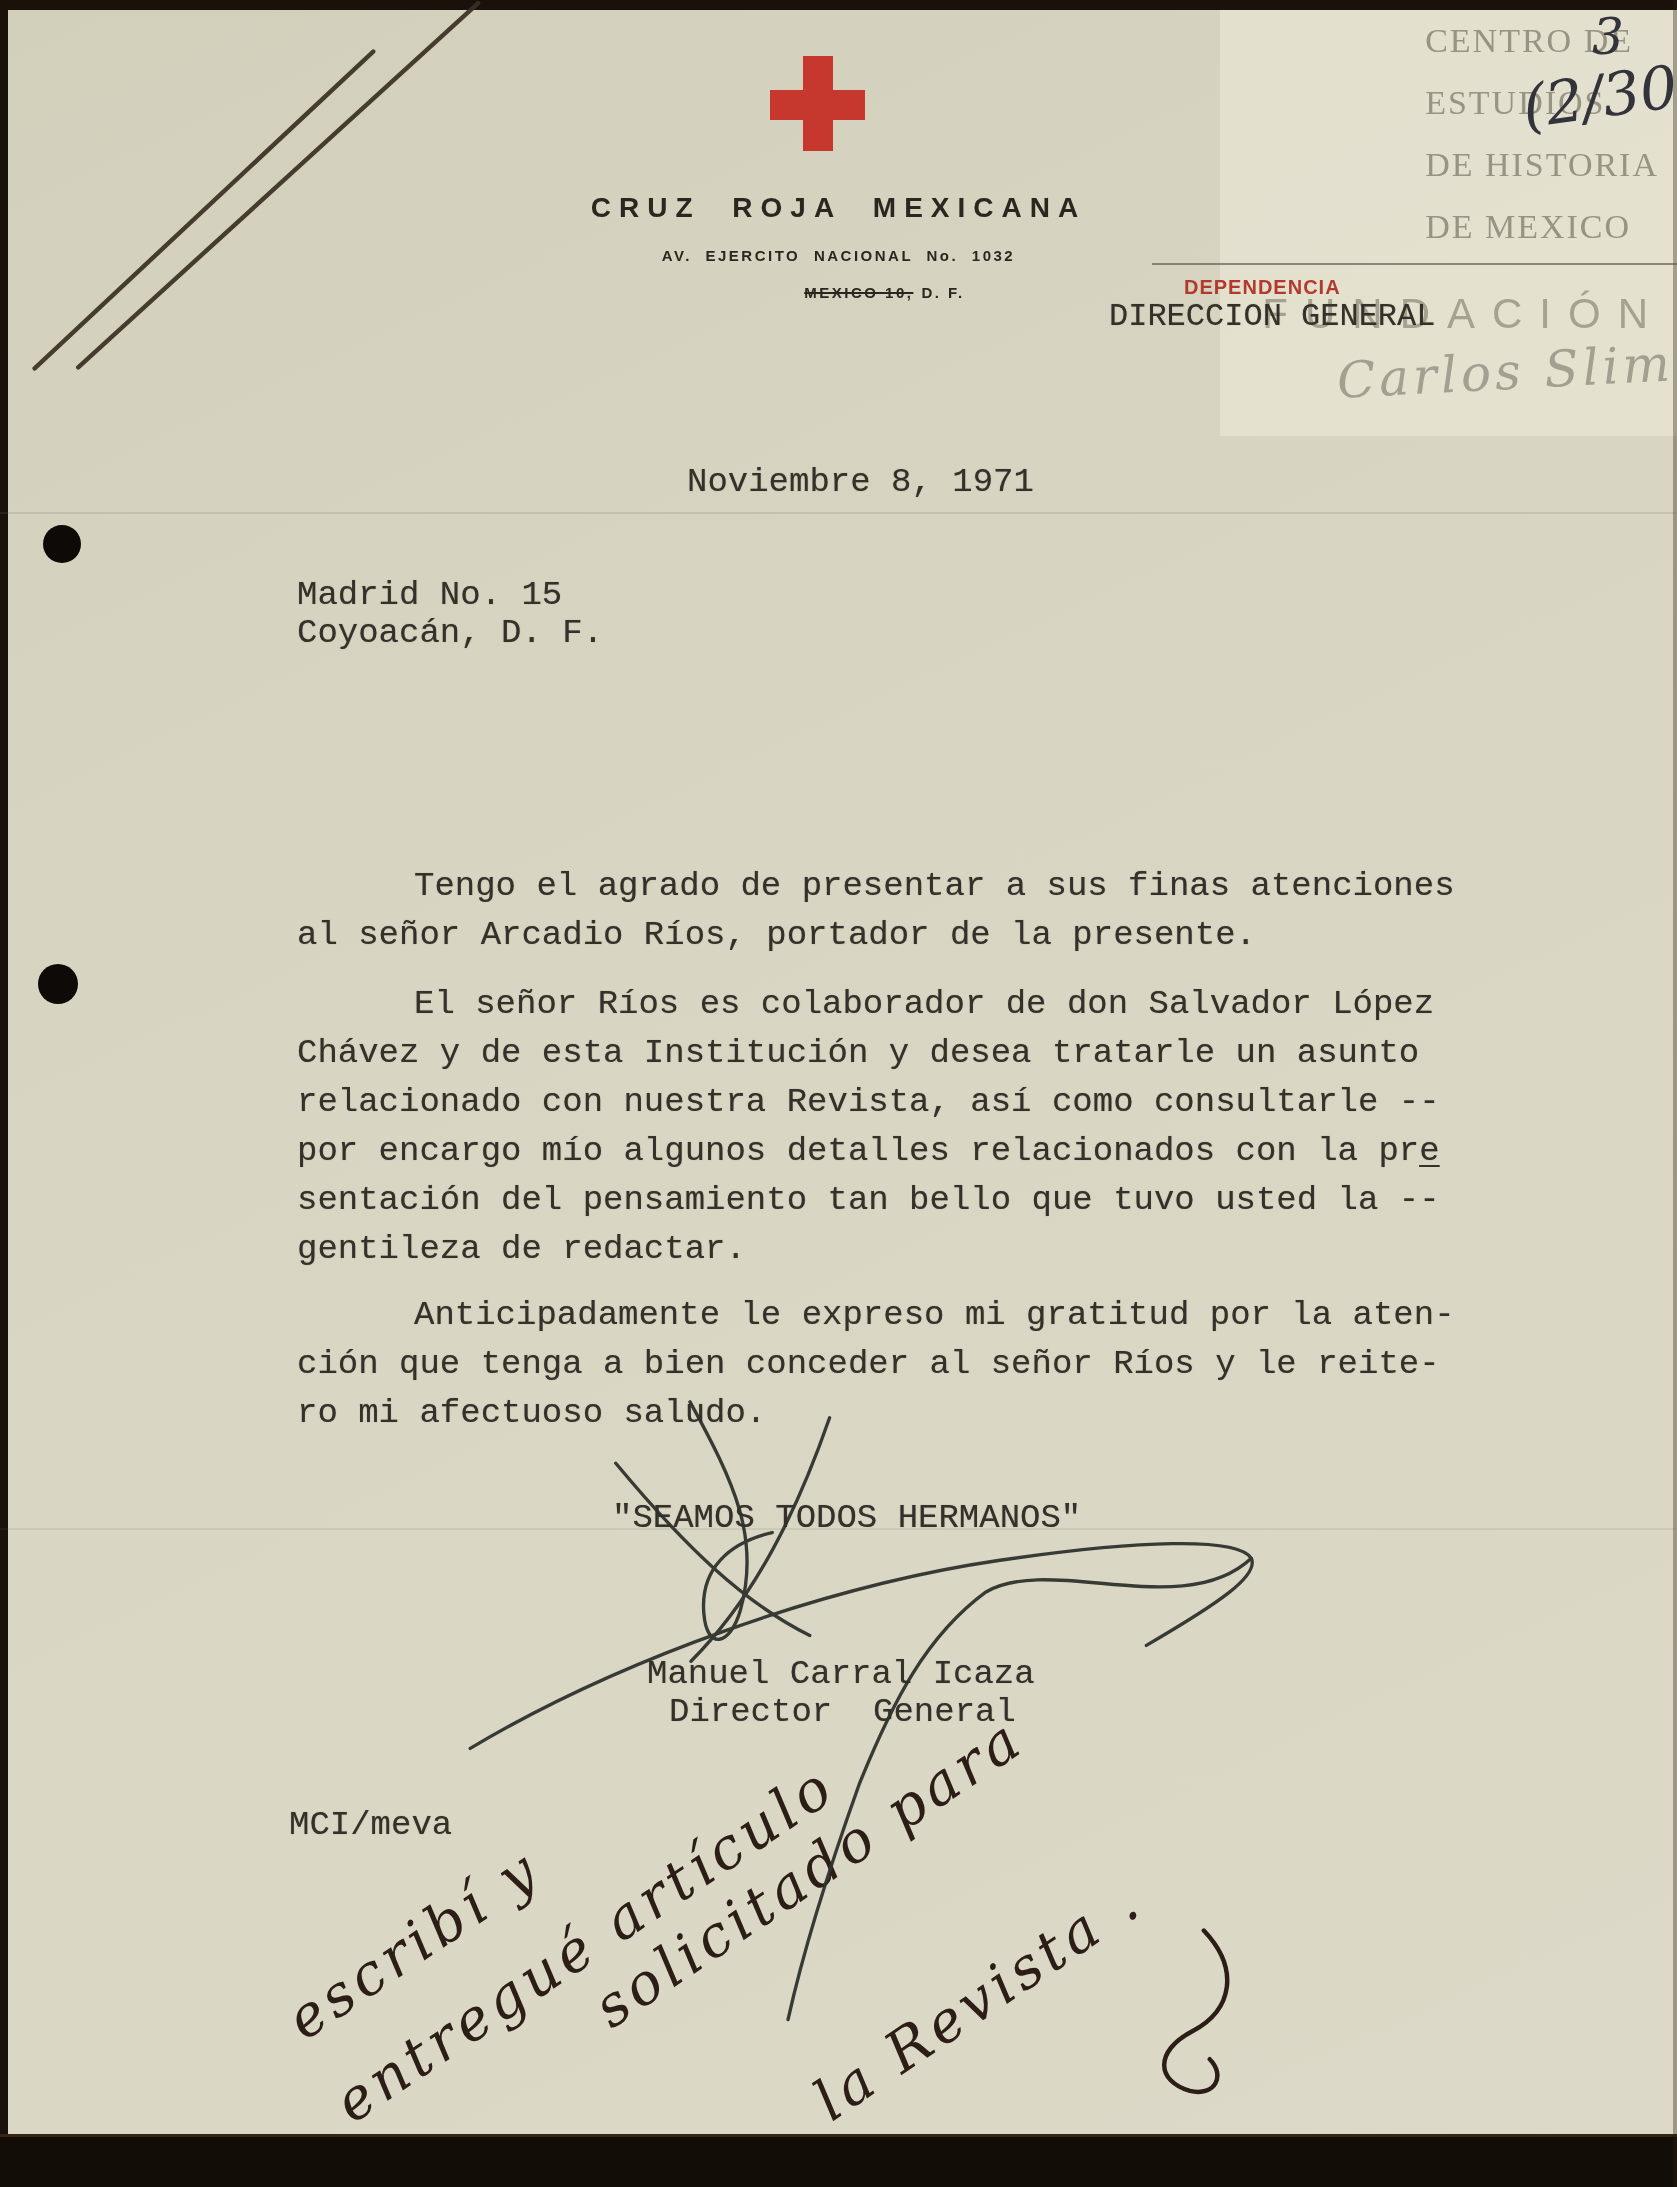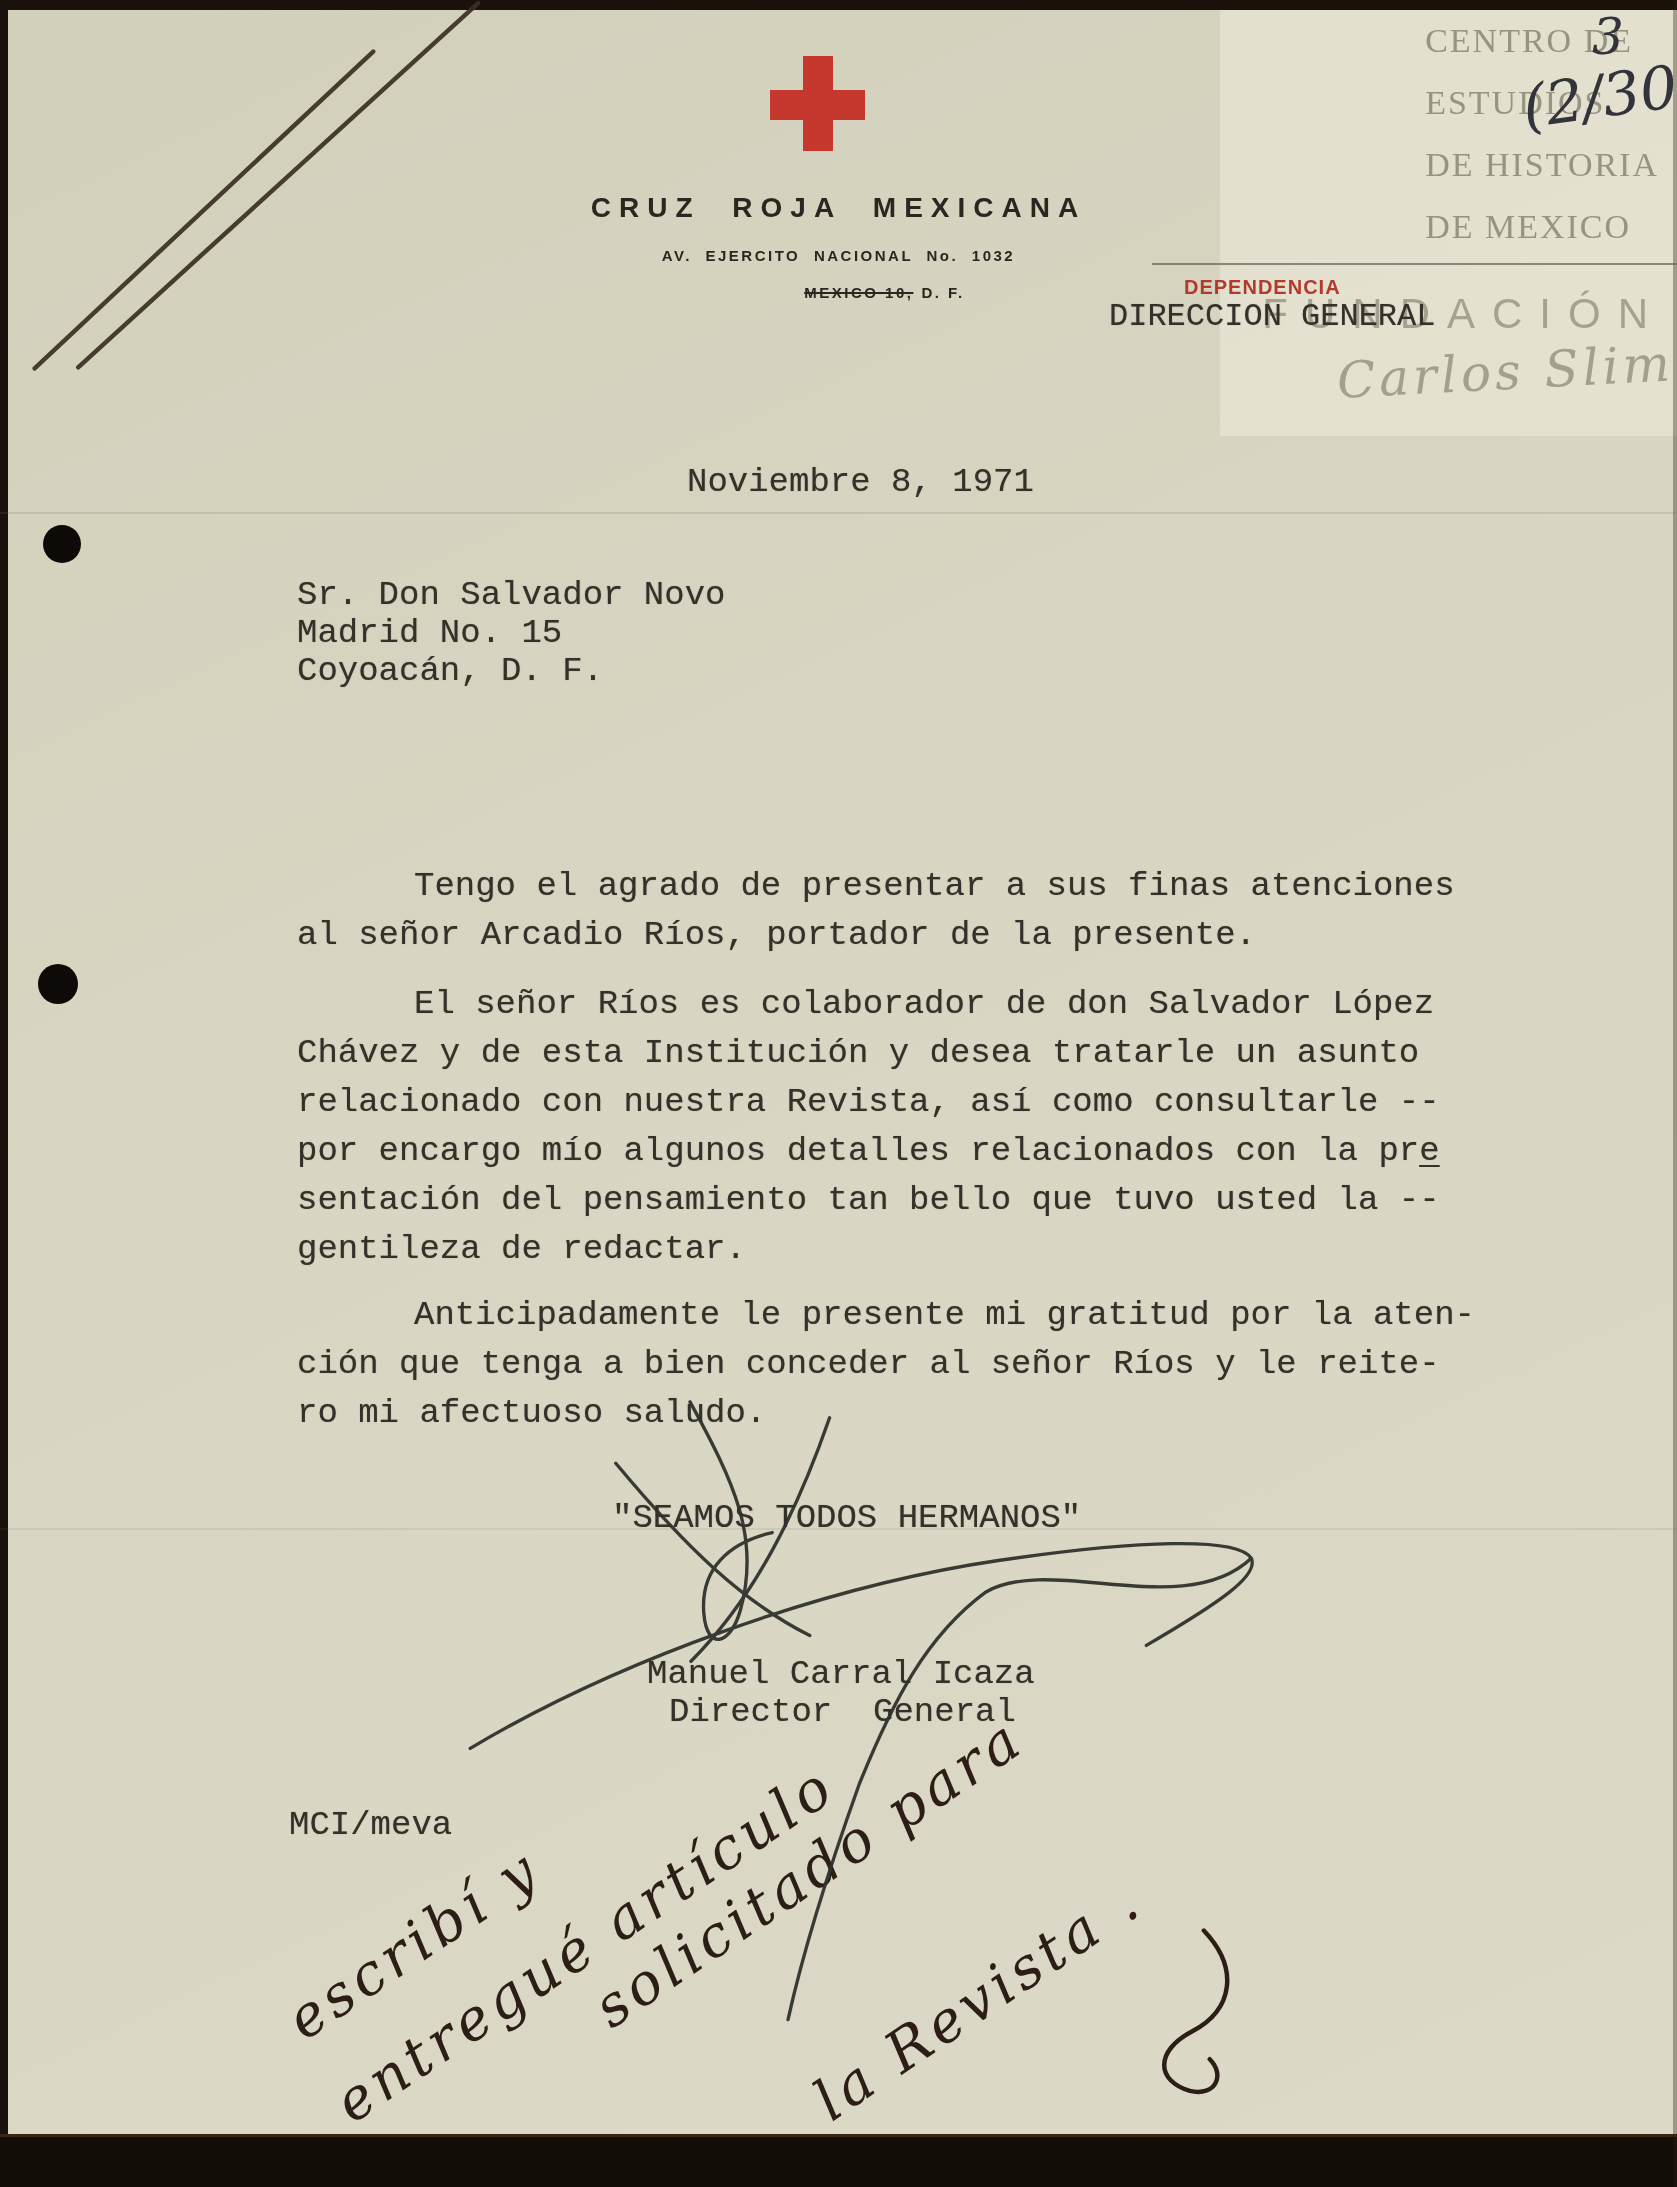--- a/index.html
+++ b/index.html
@@ -99,24 +99,24 @@
   </div>
 
   <div id="dep-rule"></div>
   <div id="dependencia">DEPENDENCIA</div>
   <div id="direccion" class="mono">DIRECCION GENERAL</div>
 
   <div id="mark-3" class="pen">3</div>
   <div id="mark-folio" class="pen">(2/30)</div>
 
   <div id="date" class="mono">Noviembre 8, 1971</div>
-  <div id="recipient" class="mono"><div class="tline">Sr. Don Salvador Novo</div><div class="tline">Madrid No. 15</div><div class="tline">Coyoacán, D. F.</div></div>
+  <div id="recipient" class="mono"><div class="tline">Madrid No. 15</div><div class="tline">Coyoacán, D. F.</div></div>
   <div id="para-1" class="mono para"><div class="tline indent">Tengo el agrado de presentar a sus finas atenciones</div><div class="tline">al señor Arcadio Ríos, portador de la presente.</div></div>
   <div id="para-2" class="mono para"><div class="tline indent">El señor Ríos es colaborador de don Salvador López</div><div class="tline">Chávez y de esta Institución y desea tratarle un asunto</div><div class="tline">relacionado con nuestra Revista, así como consultarle --</div><div class="tline"><span>por encargo mío algunos detalles relacionados con la pr</span><span class="u">e</span></div><div class="tline">sentación del pensamiento tan bello que tuvo usted la --</div><div class="tline">gentileza de redactar.</div></div>
-  <div id="para-3" class="mono para"><div class="tline indent">Anticipadamente le presente mi gratitud por la aten-</div><div class="tline">ción que tenga a bien conceder al señor Ríos y le reite-</div><div class="tline">ro mi afectuoso saludo.</div></div>
+  <div id="para-3" class="mono para"><div class="tline indent">Anticipadamente le expreso mi gratitud por la aten-</div><div class="tline">ción que tenga a bien conceder al señor Ríos y le reite-</div><div class="tline">ro mi afectuoso saludo.</div></div>
   <div id="motto" class="mono">"SEAMOS TODOS HERMANOS"</div>
   <div id="signer-name" class="mono">Manuel Carral Icaza</div>
   <div id="signer-title" class="mono">Director  General</div>
   <div id="reference" class="mono">MCI/meva</div>
 
   <div id="note-1" class="note">escribí y</div>
   <div id="note-2" class="note">entregué artículo</div>
   <div id="note-3" class="note">solicitado para</div>
   <div id="note-4" class="note">la Revista .</div>
 

